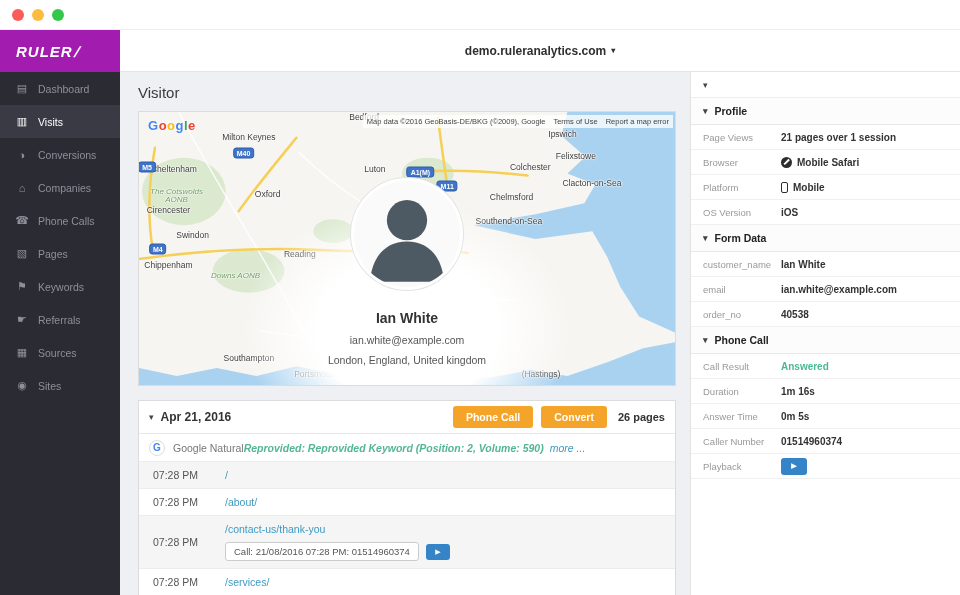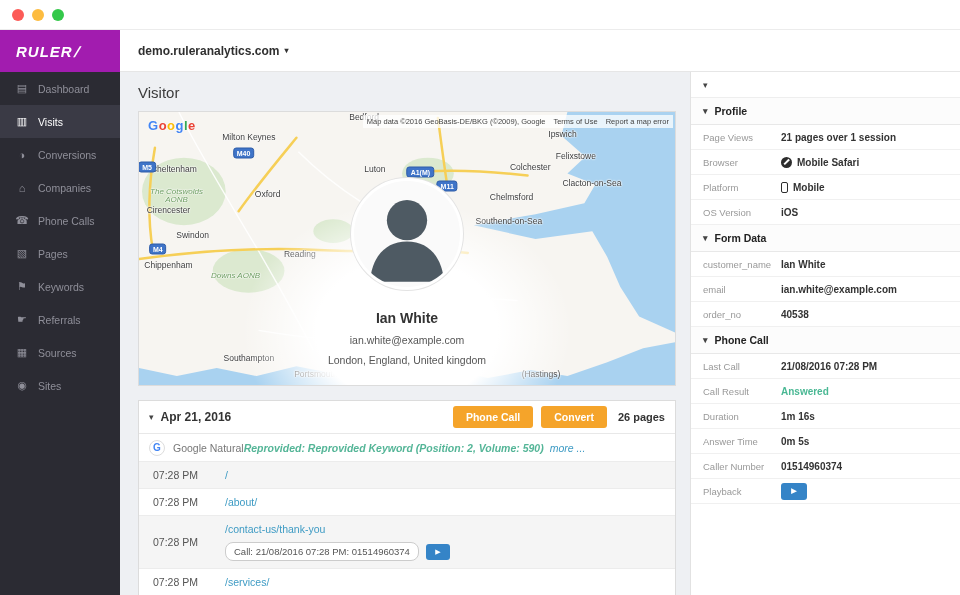--- a/index.html
+++ b/index.html
@@ -16,21 +16,21 @@
   
   .sidebar { width:120px; background:#2b2b33; flex-shrink:0; display:flex; flex-direction:column; overflow:hidden; }
   .logo { height:42px; background:#a21caf; color:#fff; display:flex; align-items:center; padding-left:16px; font-size:15px; font-weight:bold; font-style:italic; letter-spacing:1px; flex-shrink:0; }
   .logo-slash { margin-left:2px; font-weight:bold; transform:skewX(-12deg); display:inline-block; }
   .nav-item { height:33px; display:flex; align-items:center; gap:9px; padding-left:15px; font-size:10.5px; color:#8f8f99; cursor:pointer; }
   .nav-item.active { background:#3a3a45; color:#fff; }
   .nav-icon { width:14px; text-align:center; font-size:11px; font-style:normal; }
 
   
   .content { flex:1; display:flex; flex-direction:column; min-width:0; }
-  .topbar { height:42px; background:#fff; border-bottom:1px solid #e6e6e6; display:flex; align-items:center; padding-left:18px; flex-shrink:0; }
+  .topbar { height:42px; background:#fff; border-bottom:1px solid #e6e6e6; display:flex; align-items:center; padding-left:0; flex-shrink:0;justify-content:center; }
   .domain-select { font-size:12px; font-weight:bold; color:#2f2f2f; cursor:pointer; display:flex; align-items:center; gap:5px; }
   .dd-caret { font-size:8px; color:#333; }
 
   .workspace { flex:1; display:flex; background:#eef0f3; min-height:0; overflow:hidden; }
   .main { flex:1; min-width:0; padding:10px 14px 0 18px; overflow:hidden; }
   .page-title { font-size:15px; color:#3b3b3b; margin:2px 0 10px; }
 
   
   .map-card { position:relative; height:275px; background:#fff; border:1px solid #dcdcdc; overflow:hidden; }
   .map-svg { position:absolute; inset:0; width:100%; height:100%; }
@@ -66,21 +66,21 @@
   .source-name { color:#777; }
   .source-detail { color:#54b597; font-style:italic; font-weight:bold; }
   .more-link { color:#3e9bc4; font-style:italic; margin-left:6px; cursor:pointer; text-decoration:none; }
 
   .event-row { display:flex; align-items:center; padding:0 10px 0 14px; border-bottom:1px solid #ececec; min-height:27px; font-size:10.5px; background:#fff; }
   .event-row.alt { background:#f5f5f5; }
   .event-time { width:72px; color:#555; flex-shrink:0; }
   .event-main { display:flex; flex-direction:column; gap:7px; padding:7px 0; }
   .event-page { color:#3e9bc4; text-decoration:none; cursor:pointer; }
   .call-chip { display:inline-flex; align-items:center; gap:7px; }
-  .chip-text { border:1px solid #ccc; border-radius:8px; padding:3px 8px; font-size:9.5px; color:#555; background:#fff; }
+  .chip-text { border:1px solid #ccc; border-radius:3px; padding:3px 8px; font-size:9.5px; color:#555; background:#fff; }
   .play-btn { width:24px; height:16px; background:#3584c7; border-radius:3px; color:#fff; font-size:7px;
               display:inline-flex; align-items:center; justify-content:center; cursor:pointer; flex-shrink:0; }
   .play-btn.lg { width:26px; height:17px; }
 
   
   .panel { width:270px; background:#fff; border-left:1px solid #e2e2e2; flex-shrink:0; overflow:hidden; }
   .panel-top { height:26px; display:flex; align-items:center; padding-left:12px; border-bottom:1px solid #eee; cursor:pointer; }
   .section-header { height:27px; display:flex; align-items:center; padding-left:12px; border-bottom:1px solid #e8e8e8; background:#fcfcfc;
                     font-size:10.5px; font-weight:bold; color:#222; cursor:pointer; }
   .panel-row { display:flex; align-items:center; min-height:25px; border-bottom:1px solid #f0f0f0; padding-left:12px; }
@@ -336,26 +336,20 @@
                 <span class="row-label">order_no</span>
                 <span class="row-value">
                   <span>40538</span>
                 </span>
               </div>
               <div class="section-header">
                 <span class="caret">▾</span>
                 <span>Phone Call</span>
               </div>
               <div class="panel-row">
-                <span class="row-label">Last Call</span>
-                <span class="row-value">
-                  <span>21/08/2016 07:28 PM</span>
-                </span>
-              </div>
-              <div class="panel-row">
                 <span class="row-label">Call Result</span>
                 <span class="row-value value-green">
                   <span>Answered</span>
                 </span>
               </div>
               <div class="panel-row">
                 <span class="row-label">Duration</span>
                 <span class="row-value">
                   <span>1m 16s</span>
                 </span>

